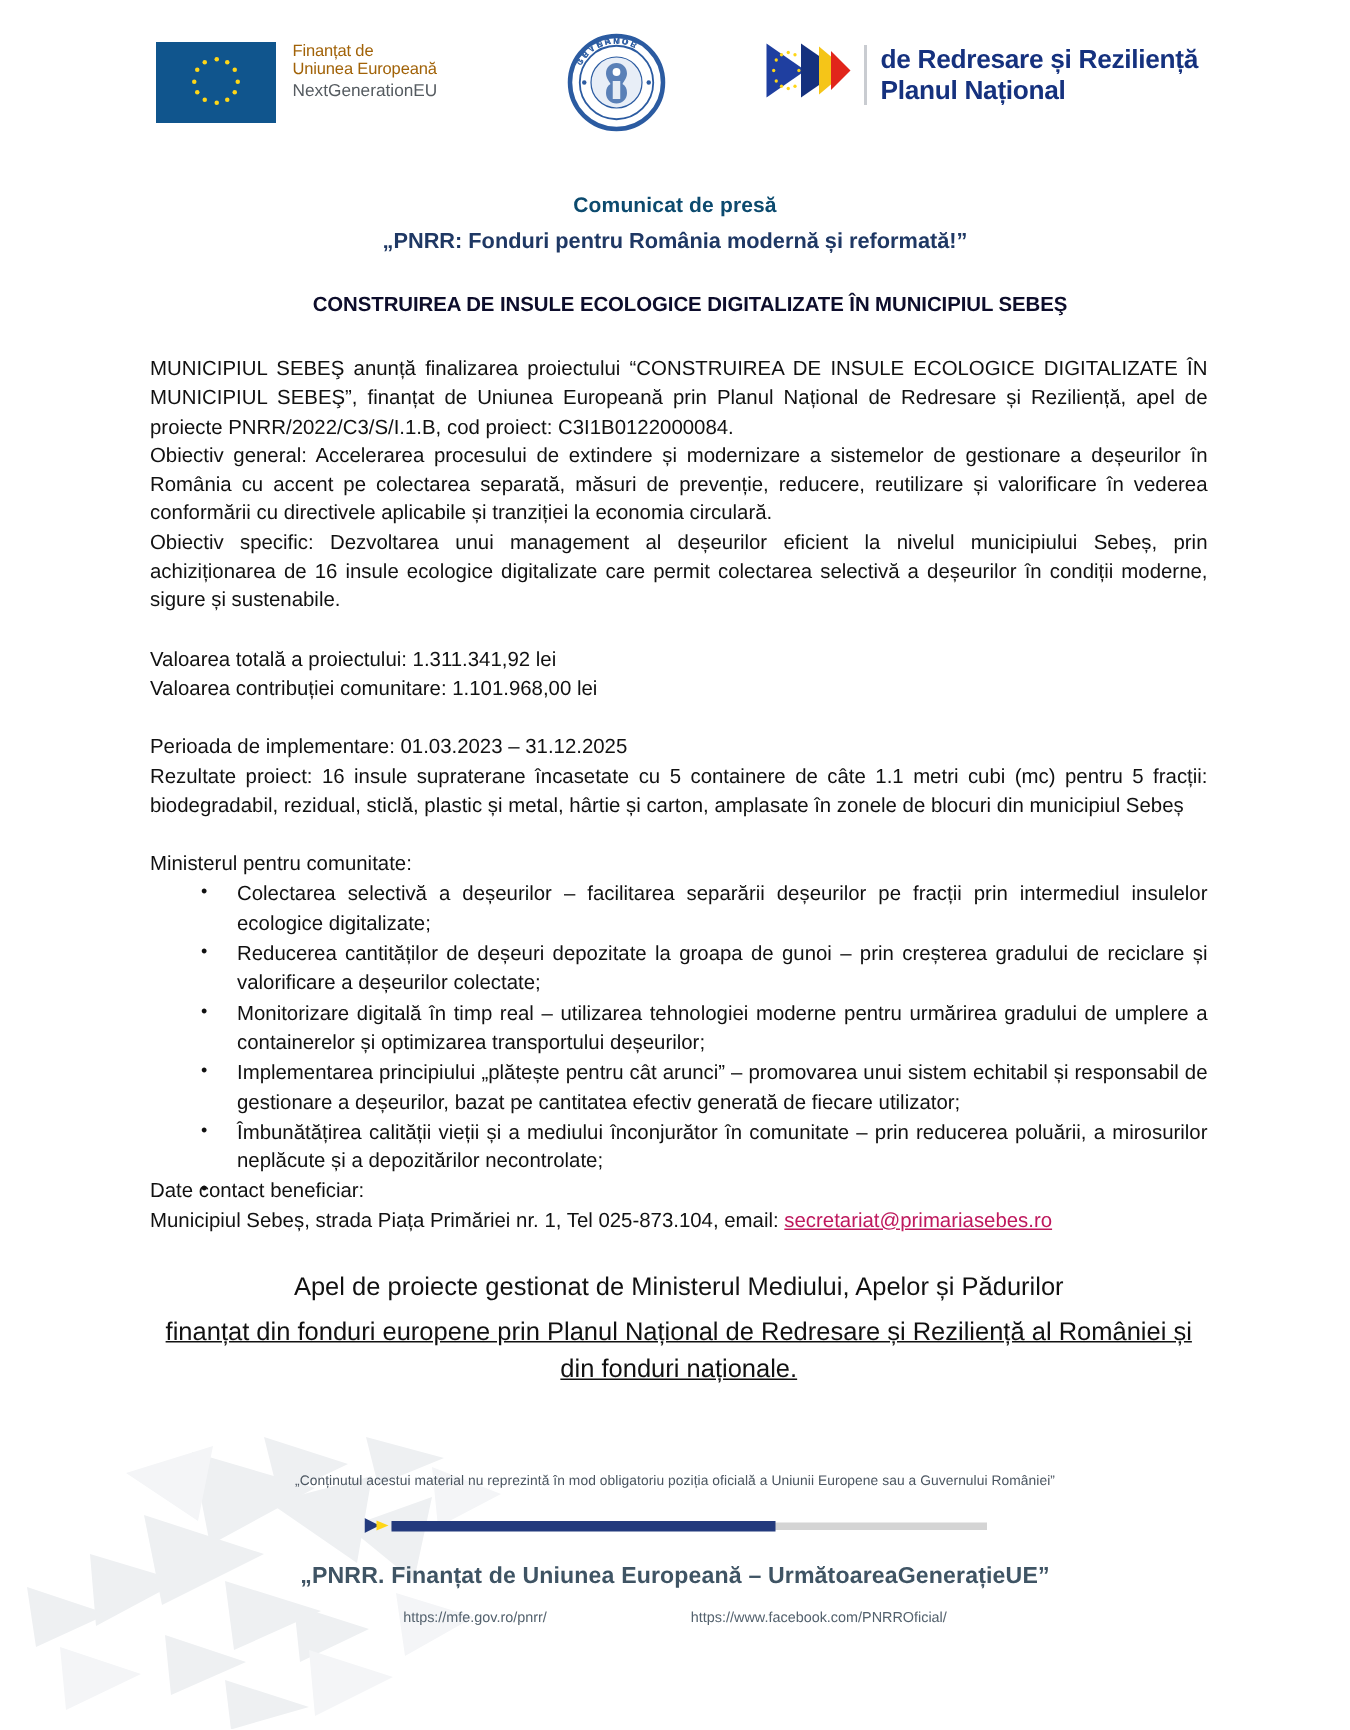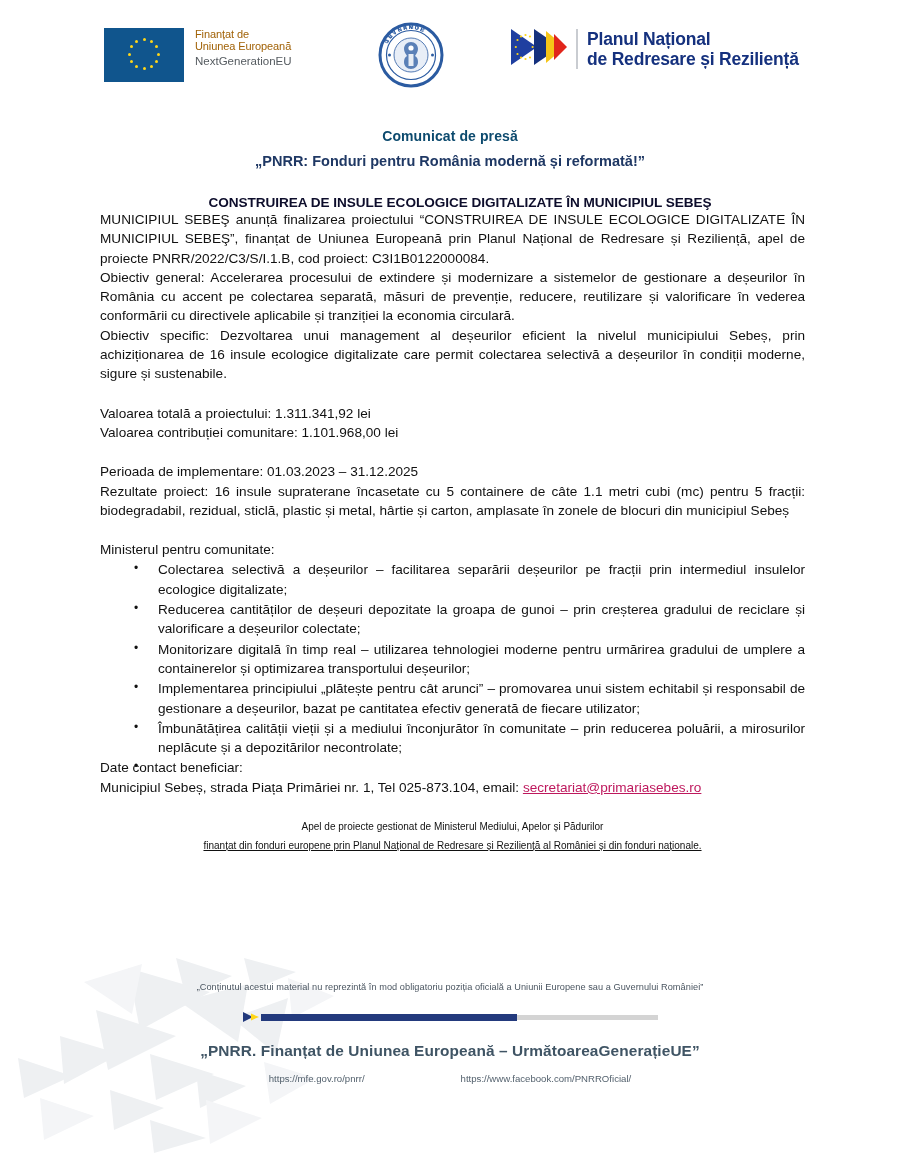--- a/index.html
+++ b/index.html
@@ -142,21 +142,21 @@
   .body-wrap {
     margin: 0 95px 0 100px;
     font-size: 13.6px;
     line-height: 1.42;
     color: #111111;
   }
   .p-just {
     text-align: justify;
     text-justify: inter-word;
   }
-  .first-para { }
+  .first-para { margin-top: 26px; }
   .spacer-md { height: 20px; }
 
   ul.benefits {
     margin: 0;
     padding: 0;
     list-style: none;
   }
   ul.benefits li {
     position: relative;
     padding-left: 58px;
@@ -171,21 +171,21 @@
     line-height: 1.42;
   }
 
   a.mail-link {
     color: #be185d;
     text-decoration: underline;
   }
 
   .center-note {
     text-align: center;
-    font-size: 10px;
+    font-size: 17px;
     line-height: 1.5;
     margin-top: 22px;
     color: #111111;
   }
   .center-note .n2 { margin-top: 4px; text-decoration: underline; }
 
   
   .footer {
     position: absolute;
     left: 0;
@@ -337,22 +337,22 @@
             <circle cx="5.8" cy="21" r="1.1"></circle>
               <circle cx="22.6" cy="21" r="1.1"></circle>
           </g>
           <path d="M24 3 L24 39 L50 21 Z" fill="#15317e"></path>
           <path d="M36 5 L36 37 L55 21 Z" fill="#f5c518"></path>
           <path d="M44 8 L44 34 L57 21 Z" fill="#e1251b"></path>
         </svg>
       </div>
       <div class="pnrr-divider"></div>
       <div class="pnrr-text">
+        <div>de Redresare și Reziliență</div>
         <div>Planul Național</div>
-        <div>de Redresare și Reziliență</div>
       </div>
     </div>
   </div>
 
   <div class="title-block">
     <div class="doc-title">Comunicat de presă</div>
     <div class="doc-subtitle">„PNRR: Fonduri pentru România modernă și reformată!”</div>
     <div class="doc-project-title">CONSTRUIREA DE INSULE ECOLOGICE DIGITALIZATE ÎN MUNICIPIUL SEBEŞ</div>
   </div>
 

